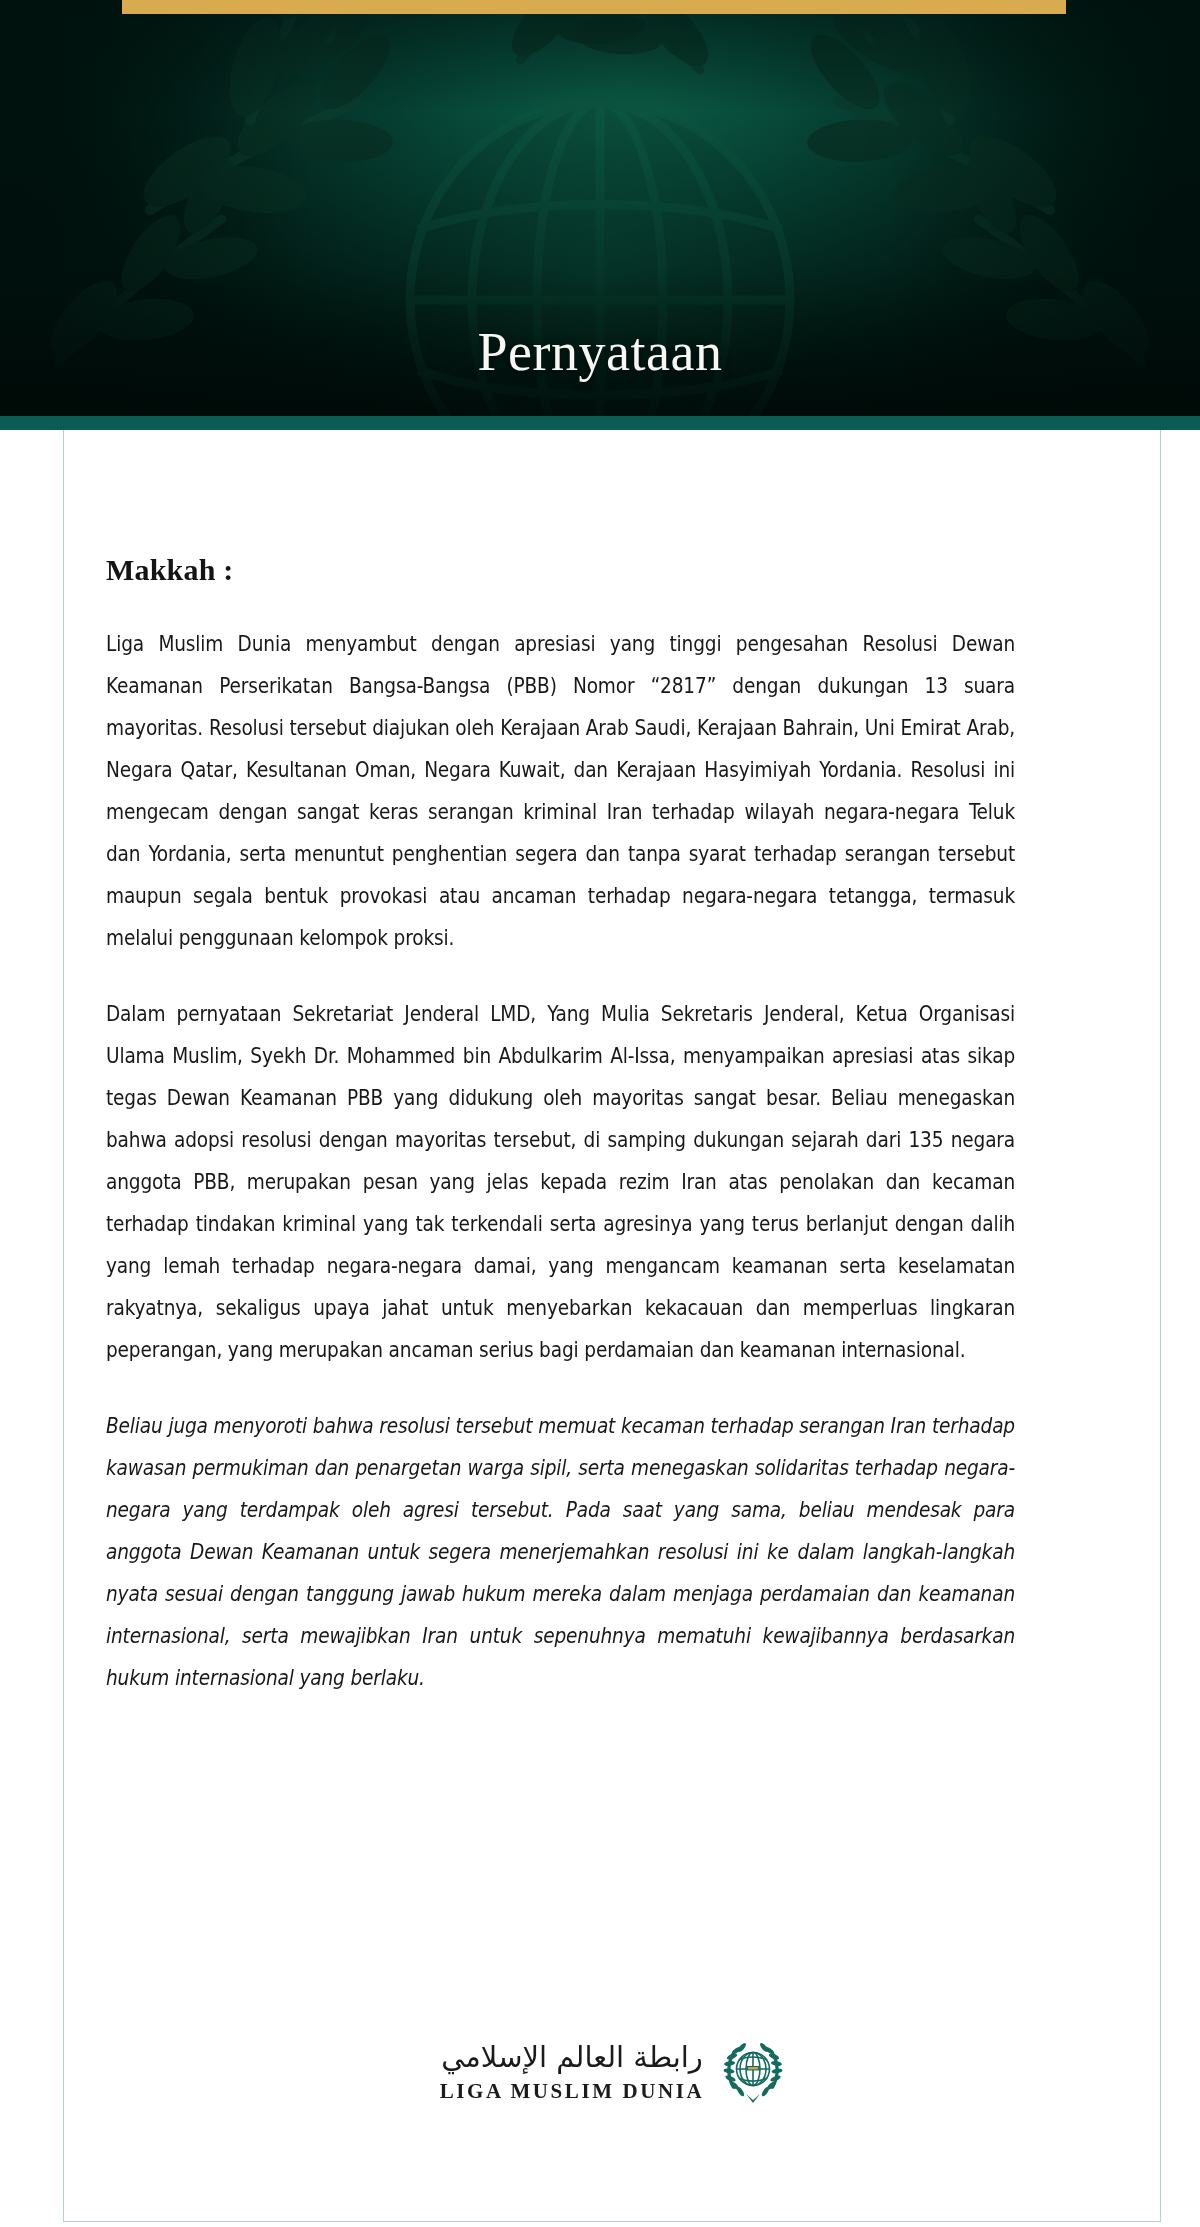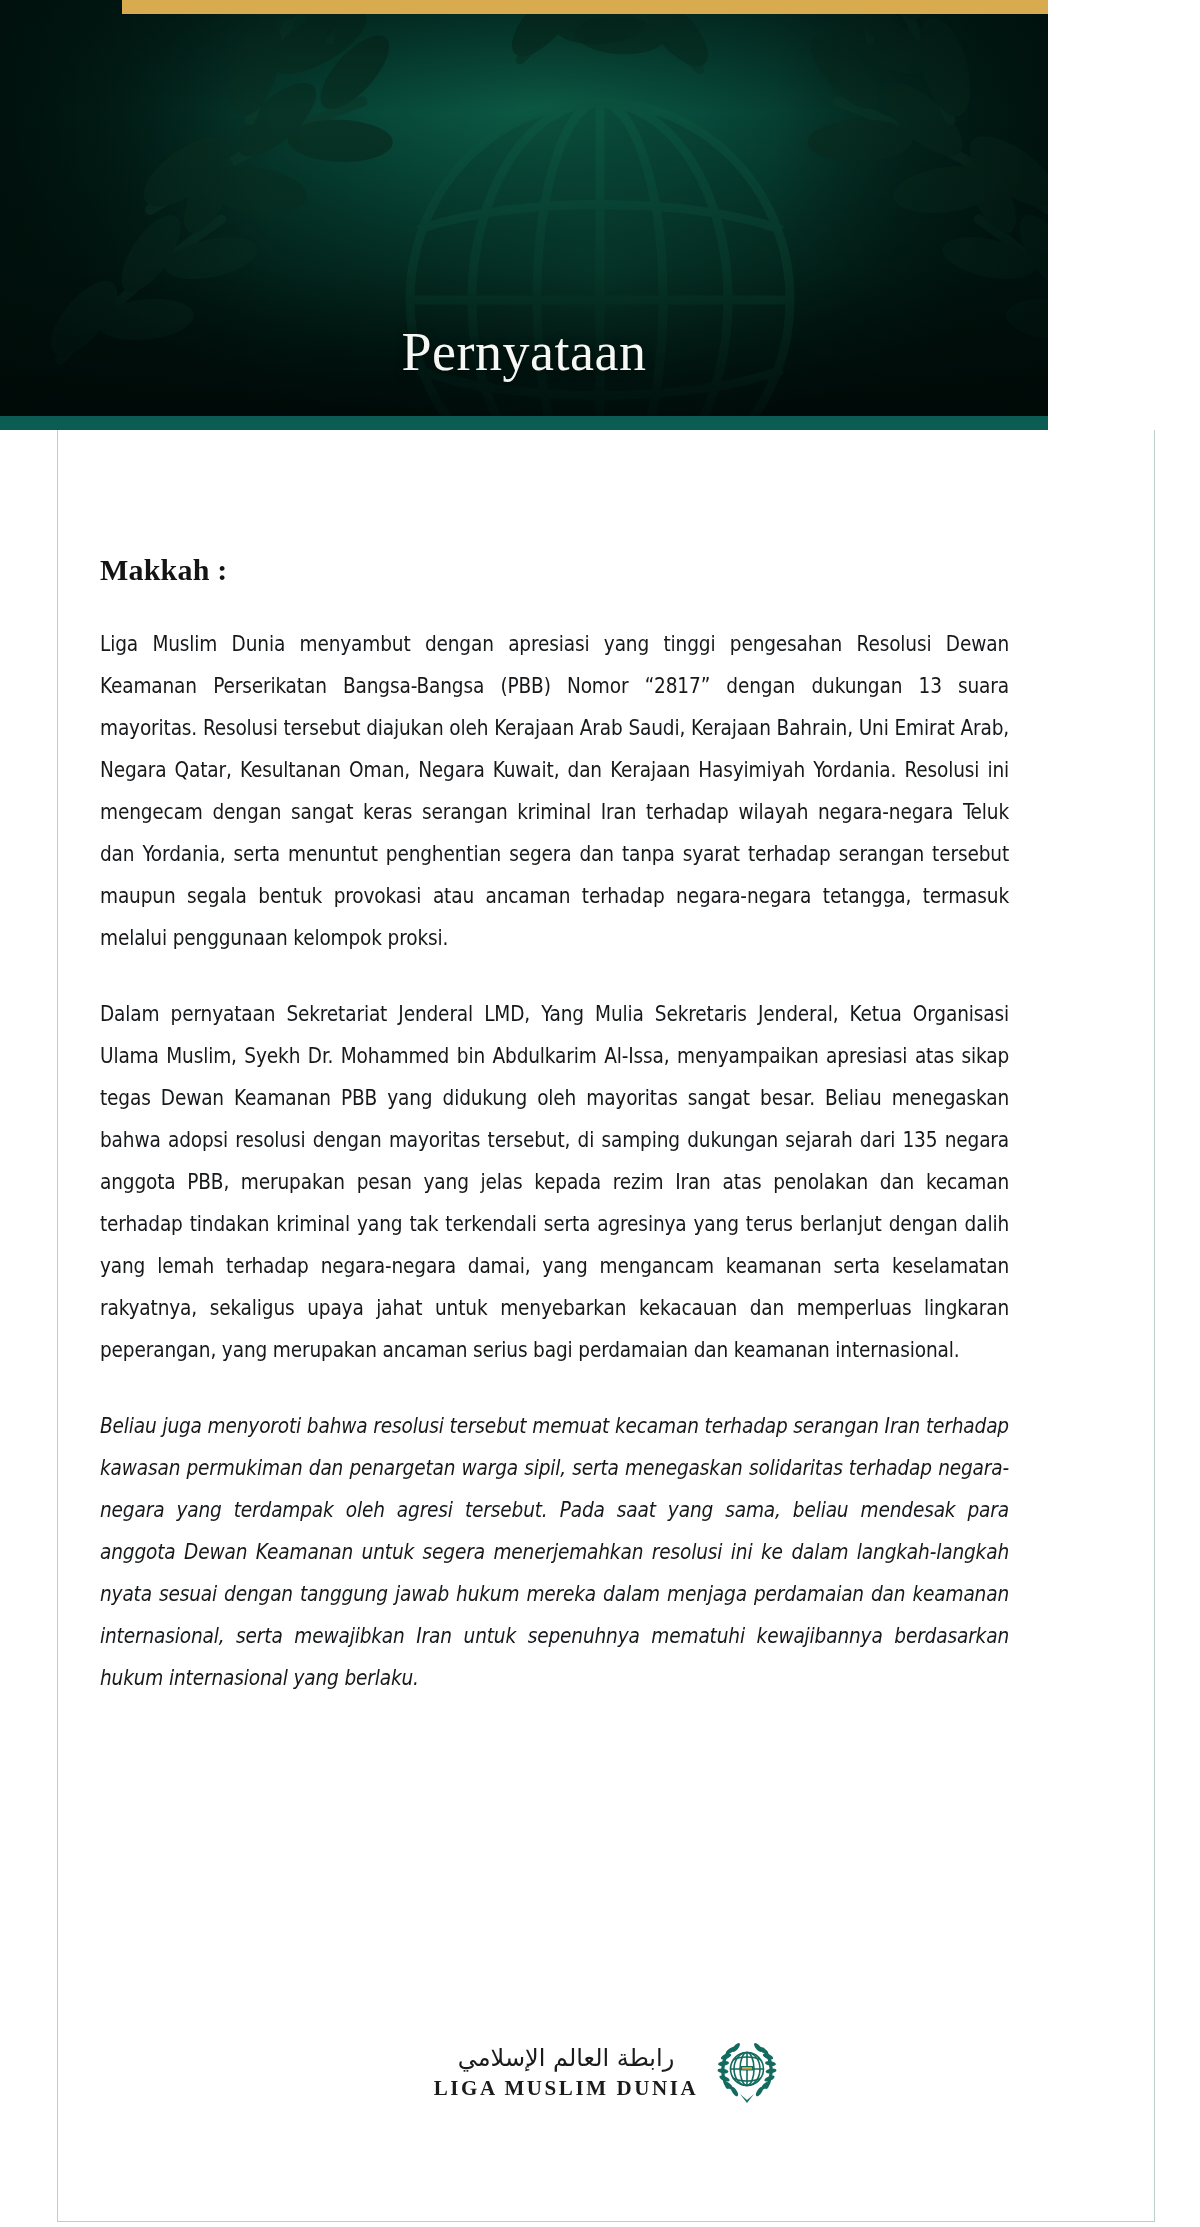--- a/index.html
+++ b/index.html
@@ -11,21 +11,21 @@
     width: 1200px;
     height: 2227px;
     font-family: "Liberation Sans", sans-serif;
     overflow: hidden;
     position: relative;
   }
 
   
   .hero {
     position: relative;
-    width: 1048px;
+    width: 1200px;
     height: 430px;
     background: #00221a;
     overflow: hidden;
   }
   .hero-bg {
     position: absolute;
     inset: 0;
     background:
       radial-gradient(ellipse 560px 330px at 52% 26%, #0c5943 0%, #07493a 28%, #043227 58%, #01211a 80%, #001611 100%);
   }
@@ -69,21 +69,21 @@
     top: 416px;
     width: 1200px;
     height: 14px;
     background: #0b5c52;
     z-index: 8;
   }
 
   
   .sheet {
     position: absolute;
-    left: 57px;
+    left: 63px;
     top: 430px;
     width: 1098px;
     height: 1792px;
     background: #ffffff;
     border-left: 1px solid #b8cfcb;
     border-right: 1px solid #b8cfcb;
     border-bottom: 1px solid #b8cfcb;
     box-sizing: border-box;
   }
   .sheet-inner {
@@ -128,21 +128,21 @@
     gap: 18px;
   }
   .logo-text-block {
     display: flex;
     flex-direction: column;
     align-items: center;
     justify-content: center;
   }
   .logo-arabic {
     font-family: "DejaVu Sans", sans-serif;
-    font-size: 24px;
+    font-size: 29px;
     color: #1b1b1b;
     line-height: 1.1;
     direction: rtl;
     white-space: nowrap;
   }
   .logo-latin {
     font-family: "Liberation Serif", "DejaVu Serif", serif;
     font-size: 21px;
     font-weight: 700;
     letter-spacing: 2.6px;

